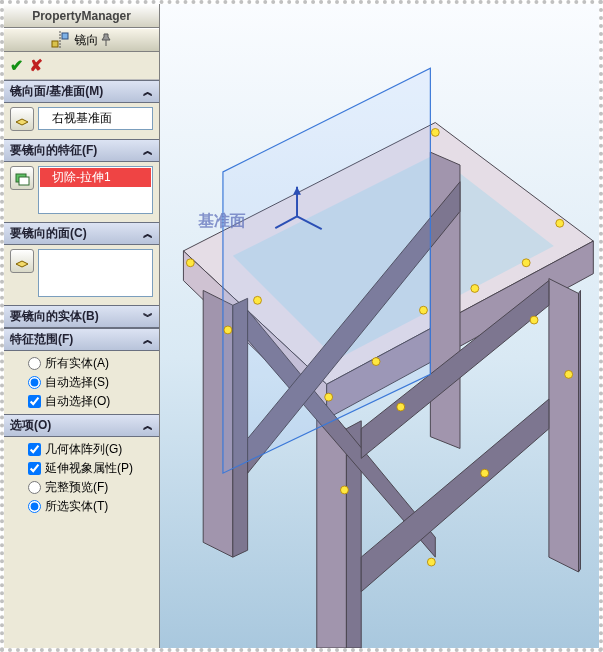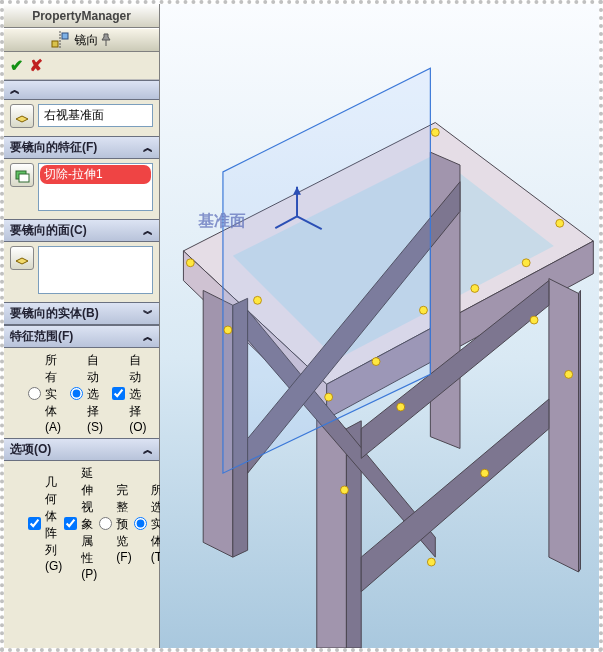--- a/index.html
+++ b/index.html
@@ -15,23 +15,23 @@
   .confirm-row { padding: 4px 6px; display: flex; gap: 6px; align-items: center; background: #ece9d8; border-bottom: 1px solid #bbb; }
   .confirm-row .ok { color: #149114; font-size: 16px; font-weight: bold; }
   .confirm-row .cancel { color: #c02020; font-size: 16px; font-weight: bold; }
   .section-hd { display: flex; align-items: center; justify-content: space-between; padding: 2px 6px; background: linear-gradient(#dce3f3,#b8c3da); border-top: 1px solid #6a7080; border-bottom: 1px solid #6a7080; color: #223; font-weight: bold; }
   .section-hd .chev { font-size: 10px; color: #223; }
   .section-body { padding: 4px 6px; background: #ece9d8; }
   .field-row { display: flex; align-items: flex-start; gap: 4px; margin-bottom: 4px; }
   .slot-icon { width: 24px; height: 24px; display: flex; align-items: center; justify-content: center; background: linear-gradient(#fff,#d9d9c8); border: 1px solid #888; border-radius: 3px; }
   .listbox { flex: 1; background: #fff; border: 1px solid #7b9ebd; padding: 1px; min-height: 20px; }
   .listbox.tall { min-height: 48px; }
-  .listbox .item { padding: 1px 4px; border-radius: 7px; }
+  .listbox .item { padding: 1px 12px; }
   .listbox .item.sel { background: #ef4444; color: #fff; }
-  .opt-col { display: flex; flex-direction: row; gap: 2px; padding-left: 18px; }
+  .opt-col { display: flex; flex-direction: column; gap: 2px; padding-left: 18px; }
   .opt { display: flex; align-items: center; gap: 4px; }
   .opt input { margin: 0; }
   .viewport svg { position: absolute; inset: 0; width: 100%; height: 100%; }
   .pt { fill: #ffe840; stroke: #b08000; stroke-width: 0.8; }
   .plane-rect { fill: rgba(120,170,255,0.12); stroke: #3b78d8; stroke-width: 1.2; }
   .plane-lbl { fill: #6b7bc0; font-size: 16px; font-weight: bold; opacity: 0.8; }
   .steel { fill: #cfc2d2; stroke: #4b4650; stroke-width: 1; }
   .steel-side { fill: #a195ad; stroke: #4b4650; stroke-width: 1; }
   .steel-dark { fill: #7d7690; stroke: #4b4650; stroke-width: 1; }
   .steel-top { fill: #e5dde6; stroke: #4b4650; stroke-width: 1; }
@@ -57,20 +57,21 @@
         <path d="M5 1 h4 v3 l2 3 h-8 l2 -3 z M7 7 v6" fill="#999" stroke="#555" stroke-width="1"></path>
       </svg>
     </div>
 
     <div class="confirm-row">
       <span class="ok">✔</span>
       <span class="cancel">✘</span>
     </div>
 
     <div class="section-hd">
+      <span>镜向面/基准面(M)</span>
       <span class="chev">︽</span>
     </div>
     <div class="section-body">
       <div class="field-row">
         <div class="slot-icon">
           <svg width="16" height="16" viewBox="0 0 16 16">
               <path d="M2 11 L8 14 L14 11 L8 8 Z" fill="#f2da6b" stroke="#806000"></path>
             </svg>
         </div>
         <div class="listbox">

